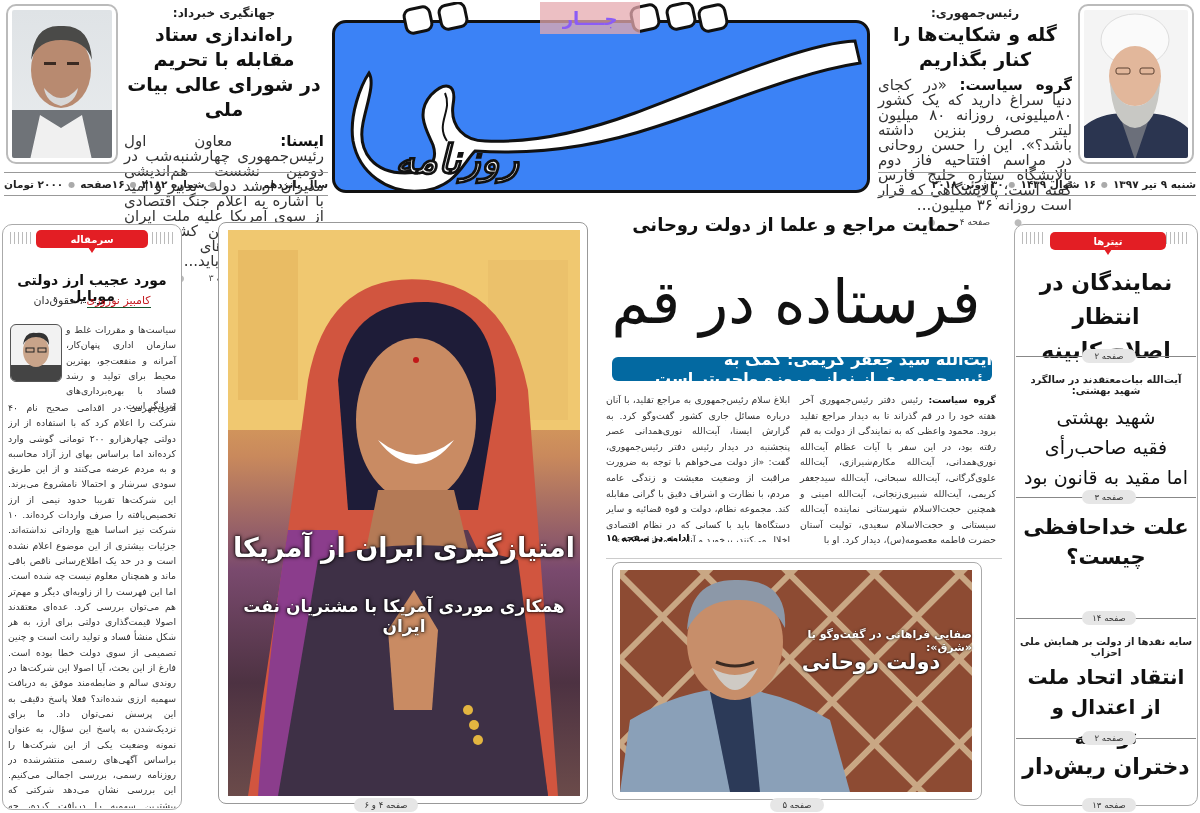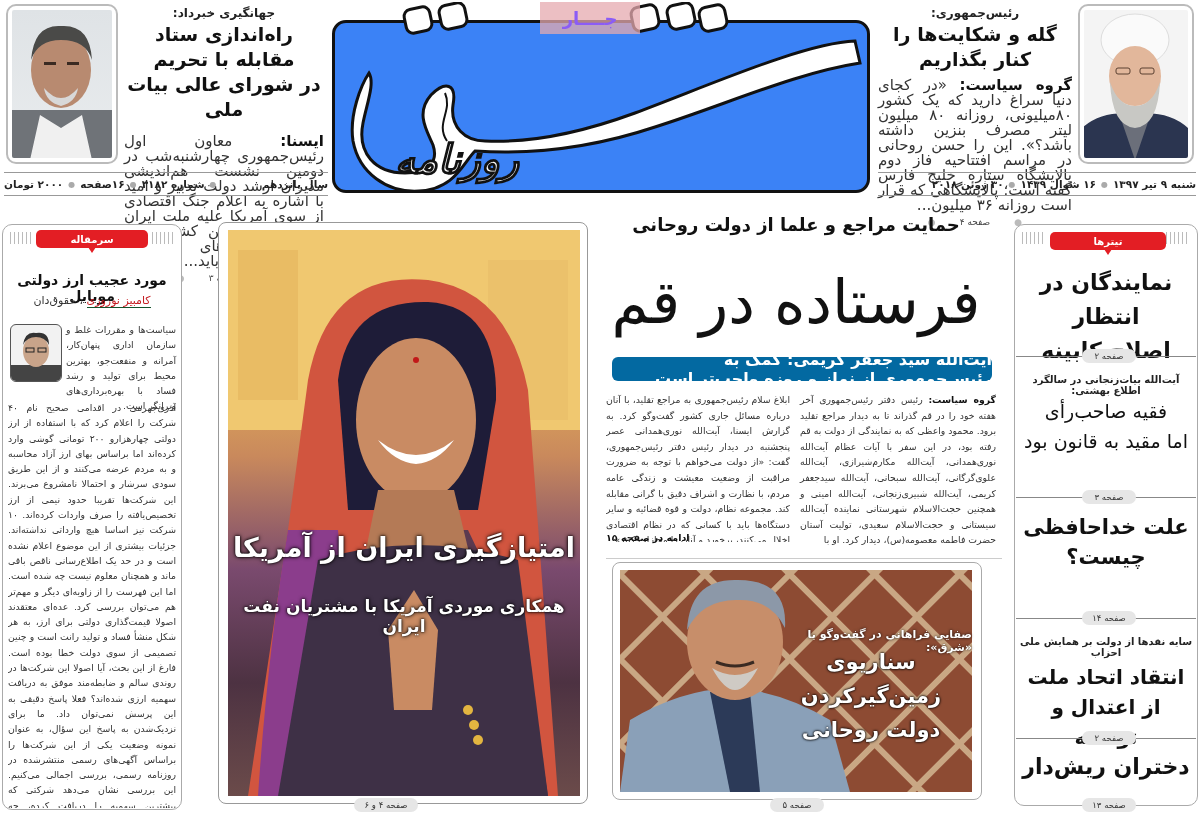--- a/index.html
+++ b/index.html
@@ -303,39 +303,39 @@
     <path d="M90 122 L110 222 L140 222 L130 122Z" fill="#2c3a58"></path>
 
     <ellipse cx="115" cy="72" rx="48" ry="58" fill="#c78e6a"></ellipse>
     <path d="M67 60 Q70 8 118 10 Q168 10 165 58 Q150 28 116 30 Q82 30 67 60Z" fill="#8c98a8"></path>
     <path d="M92 98 Q115 112 138 98 Q126 120 115 120 Q104 120 92 98Z" fill="#cfcac4"></path>
     <path d="M96 92 Q115 100 134 92" stroke="#3a2a22" stroke-width="3" fill="none"></path>
   </svg>
 </div>
 <div class="inter-kicker">صفایی فراهانی در گفت‌وگو با «شرق»:</div>
 <div class="inter-title">
-  <div>سناریوی زمین‌گیرکردن</div>
   <div>دولت روحانی</div>
 </div>
 <div class="page-tab" style="left:770px; top:798px; width:54px;">صفحه ۵</div>
 
 <div class="col-box" style="left:1014px; top:224px; width:184px; height:582px;"></div>
 <div class="hatch" style="left:1022px; top:232px;"></div>
 <div class="hatch" style="left:1166px; top:232px;"></div>
 <div class="pill-label" style="left:1050px; top:232px; width:116px;">تیترها</div>
 
 <div class="side-item" style="top:266px;">
   <div class="side-title" style="font-size:22px; line-height:34px;">نمایندگان در انتظار</div>
   <div class="side-title" style="font-size:22px; line-height:34px;">اصلاح کابینه</div>
 </div>
 <div class="side-rule" style="top:356px;"></div>
 <div class="page-tab" style="left:1082px; top:349px; width:54px;">صفحه ۲</div>
 
 <div class="side-item" style="top:374px;">
-  <div class="side-kicker">آیت‌الله بیات‌زنجانی در سالگرد اطلاع بهشتی:</div>
+  <div class="side-kicker">آیت‌الله بیات‌معتقدند در سالگرد شهید بهشتی:</div>
+  <div class="side-title" style="font-size:19px; line-height:30px; margin-top:6px; font-weight:normal;">شهید بهشتی</div>
   <div class="side-title" style="font-size:19px; line-height:30px; font-weight:normal;">فقیه صاحب‌رأی</div>
   <div class="side-title" style="font-size:19px; line-height:30px; font-weight:normal;">اما مقید به قانون بود</div>
 </div>
 <div class="side-rule" style="top:497px;"></div>
 <div class="page-tab" style="left:1082px; top:490px; width:54px;">صفحه ۳</div>
 
 <div class="side-item" style="top:512px;">
   <div class="side-title" style="font-size:21px; line-height:30px;">علت خداحافظی</div>
   <div class="side-title" style="font-size:21px; line-height:30px;">چیست؟</div>
 </div>

